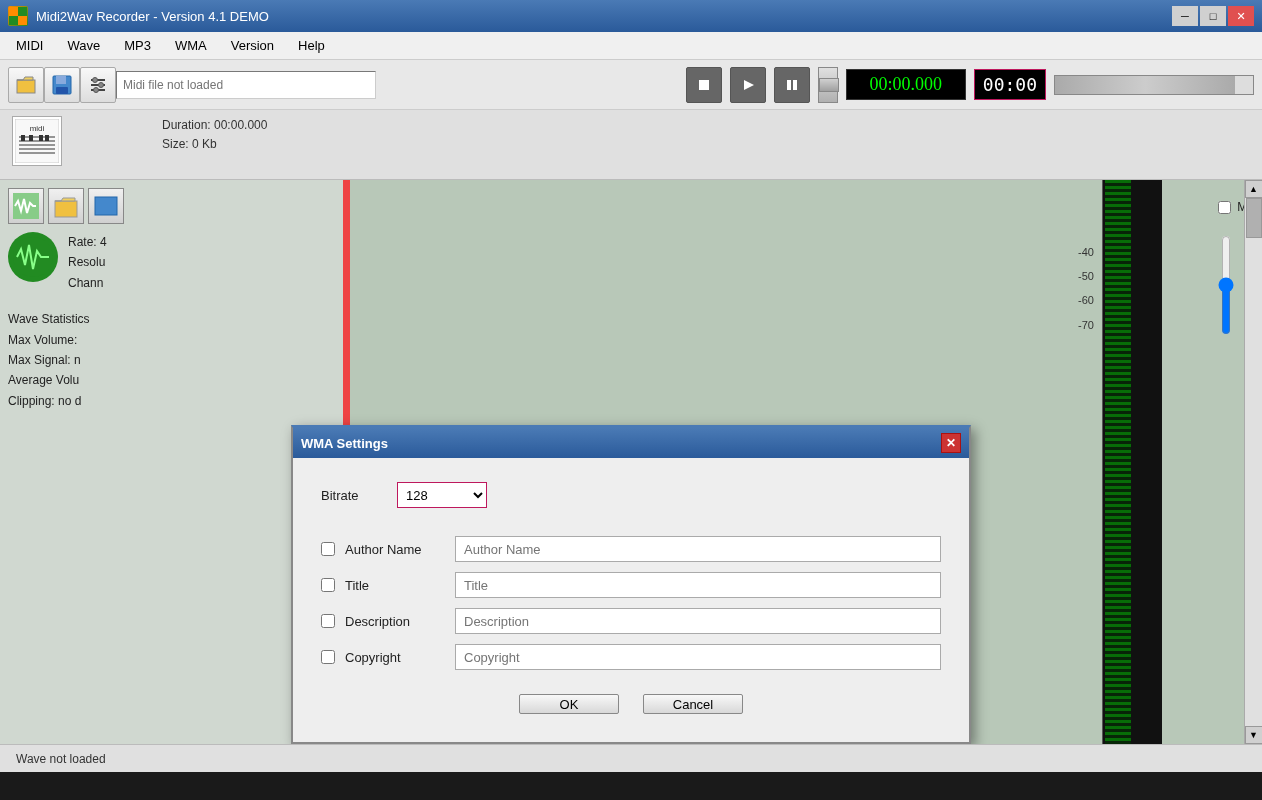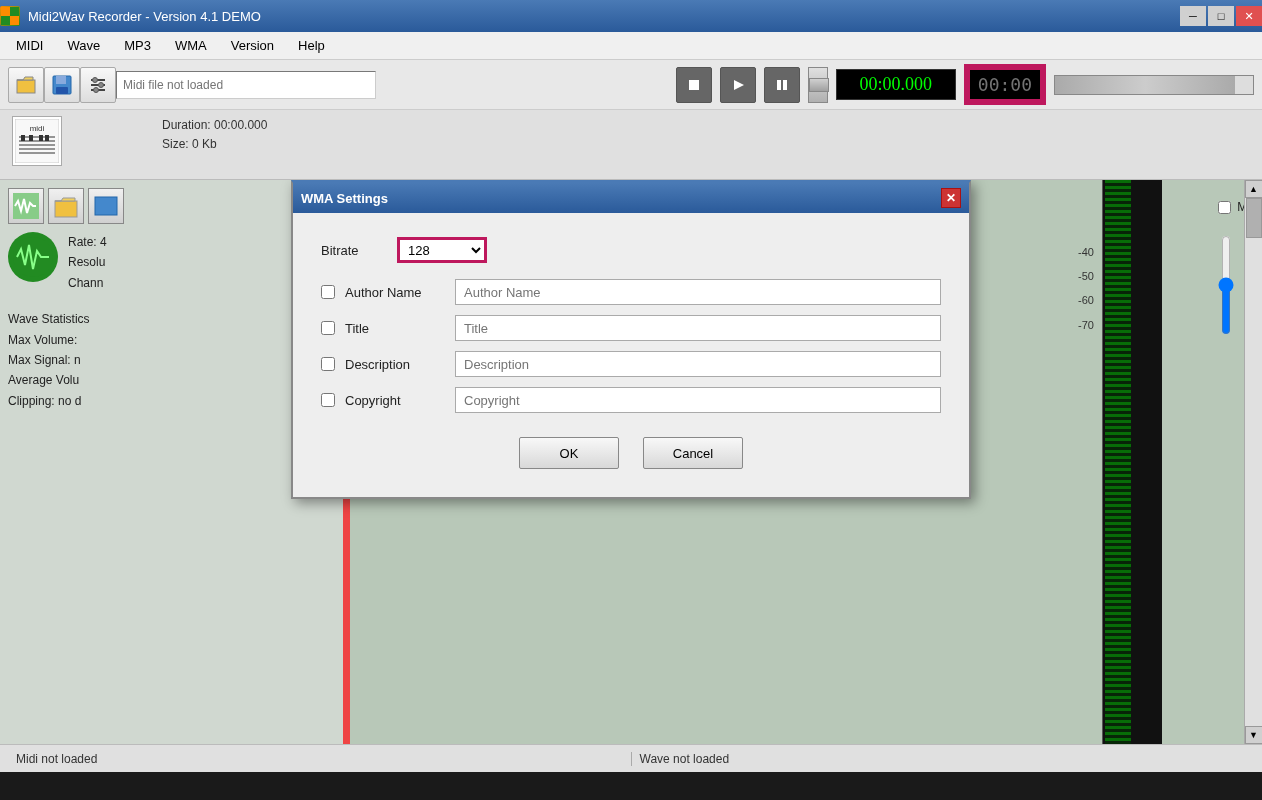--- a/index.html
+++ b/index.html
@@ -12,21 +12,21 @@
       overflow: hidden;
     }
 
     
     .title-bar {
       background: linear-gradient(to bottom, #4a7ab5, #2a5a9a);
       color: white;
       height: 32px;
       display: flex;
       align-items: center;
-      padding: 0 0;
+      padding: 0 8px;
       user-select: none;
     }
     .title-bar-icon {
       width: 20px;
       height: 20px;
       margin-right: 8px;
       background: linear-gradient(135deg, #ff8c00, #228b22);
       border-radius: 2px;
       display: flex;
       align-items: center;
@@ -127,25 +127,25 @@
       color: #00ff00;
       font-family: Liberation Serif, serif;
       font-size: 18px;
       padding: 4px 12px;
       border: 1px solid #333;
       min-width: 120px;
       text-align: center;
     }
     .time-display2 {
       background: black;
-      color: #737373;
+      color: #ffffff;
       font-family: monospace;
       font-size: 18px;
       padding: 4px 8px;
-      border: 6px solid #be185d;
+      border: 1px solid #be185d;
     }
 
     
     .info-bar {
       background: #e0e0e0;
       height: 70px;
       display: flex;
       align-items: flex-start;
       padding: 6px 12px;
       border-bottom: 1px solid #bbb;
@@ -243,21 +243,21 @@
       padding: 0 8px;
       border-right: 1px solid #aaa;
     }
     .status-section:last-child { border-right: none; }
 
     
     .dialog-overlay {
       position: absolute;
       top: 0; left: 0; right: 0; bottom: 0;
       display: flex;
-      align-items: flex-start;
+      align-items: flex-end;
       justify-content: center;
       z-index: 100;
     }
     .dialog {
       background: #f0f0f0;
       border: 2px solid #888;
       border-top: 3px solid #4a7ab5;
       width: 680px;
       box-shadow: 4px 4px 12px rgba(0,0,0,0.4);
     }
@@ -297,28 +297,28 @@
     }
     .bitrate-label {
       font-size: 13px;
       color: #222;
       margin-right: 4px;
       min-width: 60px;
     }
     .bitrate-select {
       width: 90px;
       height: 26px;
-      border: 3px solid #be185d;
+      border: 1px solid #be185d;
       background: white;
       font-size: 13px;
       padding: 2px 4px;
       cursor: pointer;
     }
     .fields-section {
-      margin-top: 16px;
+      margin-top: 28px;
     }
     .field-row {
       display: flex;
       align-items: center;
       margin-bottom: 10px;
       gap: 10px;
     }
     .field-checkbox {
       width: 14px;
       height: 14px;
@@ -340,21 +340,21 @@
     }
     .dialog-buttons {
       display: flex;
       justify-content: center;
       gap: 24px;
       margin-top: 24px;
       padding-bottom: 8px;
     }
     .dlg-btn {
       min-width: 100px;
-      height: 32px;
+      height: 20px;
       border: 1px solid #888;
       background: linear-gradient(to bottom, #f8f8f8, #d8d8d8);
       cursor: pointer;
       font-size: 13px;
       border-radius: 2px;
       padding: 0 8px;
     }
 
     
     .scrollbar-v {
@@ -629,16 +629,15 @@
           <div class="dialog-buttons">
             <button class="dlg-btn">OK</button>
             <button class="dlg-btn">Cancel</button>
           </div>
         </div>
       </div>
     </div>
   </div>
 
   <div class="status-bar">
-    <div class="status-section">Midi not loaded</div>
     <div class="status-section">Wave not loaded</div>
   </div>
 </div>
 
 </body></html>

